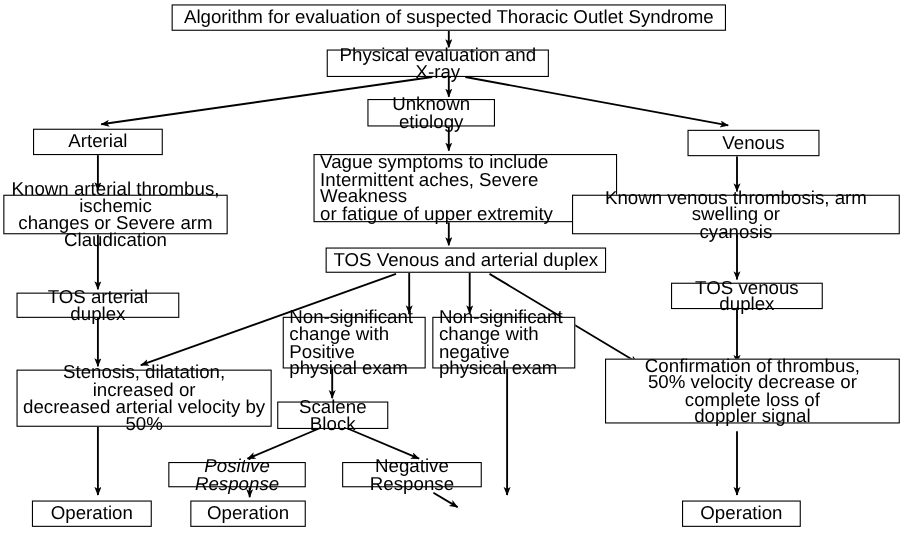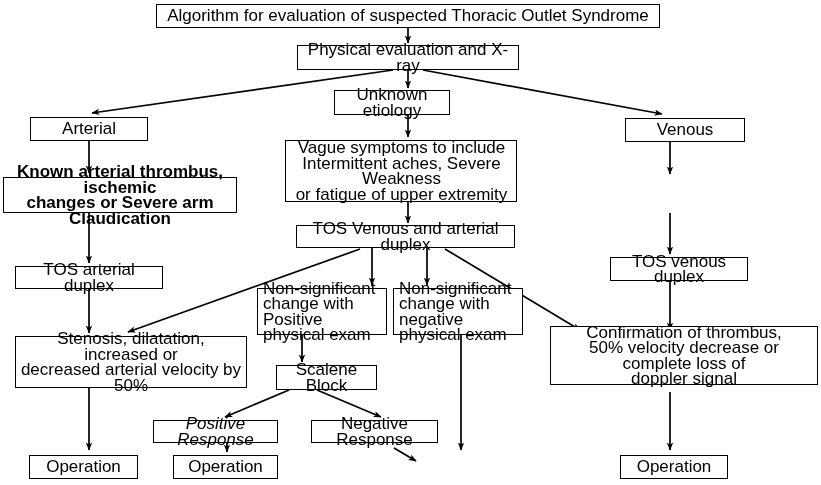--- a/index.html
+++ b/index.html
@@ -108,49 +108,53 @@
       <line x1="394" y1="448" x2="416" y2="461" marker-end="url(#ah)"></line>
 
       <line x1="670" y1="392" x2="670" y2="450" marker-end="url(#ah)"></line>
     </g>
   </svg>
 
   <div class="node" style="left:156px; top:4px; width:504px; height:24px;">
     <span class="txt">Algorithm for evaluation of suspected Thoracic Outlet Syndrome</span>
   </div>
 
-  <div class="node" style="left:297px; top:45px; width:222px; height:25px;">
+  <div class="node" style="left:297px; top:45px; width:202px; height:25px;">
     <span class="txt">Physical evaluation and X-ray</span>
   </div>
 
   <div class="node" style="left:334px; top:90px; width:116px; height:25px;justify-content:flex-end;">
     <span class="txt">Unknown etiology</span>
   </div>
 
   <div class="node" style="left:30px; top:117px; width:118px; height:24px;">
     <span class="txt">Arterial</span>
   </div>
 
   <div class="node" style="left:625px; top:118px; width:120px; height:24px;">
     <span class="txt">Venous</span>
   </div>
 
-  <div class="node left-align" style="left:285px; top:140px; width:232px; height:62px;text-align:center;">
+  <div class="node left-align" style="left:285px; top:140px; width:276px; height:62px;">
     <span class="txt">Vague symptoms to include
 Intermittent aches, Severe Weakness
 or fatigue of upper extremity</span>
   </div>
 
-  <div class="node" style="left:3px; top:177px; width:234px; height:36px;font-weight:bold;">
+  <div class="node" style="left:3px; top:177px; width:204px; height:36px;">
     <span class="txt">Known arterial thrombus, ischemic
 changes or Severe arm Claudication</span>
   </div>
 
-
-  <div class="node" style="left:296px; top:225px; width:219px; height:23px;">
+  <div class="node" style="left:520px; top:177px; width:298px; height:36px;">
+    <span class="txt">Known venous thrombosis, arm swelling or
+cyanosis</span>
+  </div>
+
+  <div class="node" style="left:296px; top:225px; width:255px; height:23px;">
     <span class="txt">TOS Venous and arterial duplex</span>
   </div>
 
   <div class="node" style="left:15px; top:266px; width:148px; height:23px;text-align:center;">
     <span class="txt">TOS arterial duplex</span>
   </div>
 
   <div class="node" style="left:610px; top:257px; width:138px; height:24px;">
     <span class="txt">TOS venous duplex</span>
   </div>
@@ -171,21 +175,21 @@
     <span class="txt">Stenosis, dilatation, increased or
 decreased arterial velocity by 50%</span>
   </div>
 
   <div class="node" style="left:550px; top:326px; width:268px; height:59px;">
     <span class="txt">Confirmation of thrombus,
 50% velocity decrease or complete loss of
 doppler signal</span>
   </div>
 
-  <div class="node" style="left:252px; top:365px; width:101px; height:25px;margin-left:24px;">
+  <div class="node" style="left:252px; top:365px; width:101px; height:25px;">
     <span class="txt">Scalene Block</span>
   </div>
 
   <div class="node" style="left:153px; top:420px; width:125px; height:23px;font-style:italic;">
     <span class="txt">Positive Response</span>
   </div>
 
   <div class="node" style="left:311px; top:420px; width:127px; height:23px;">
     <span class="txt">Negative Response</span>
   </div>

